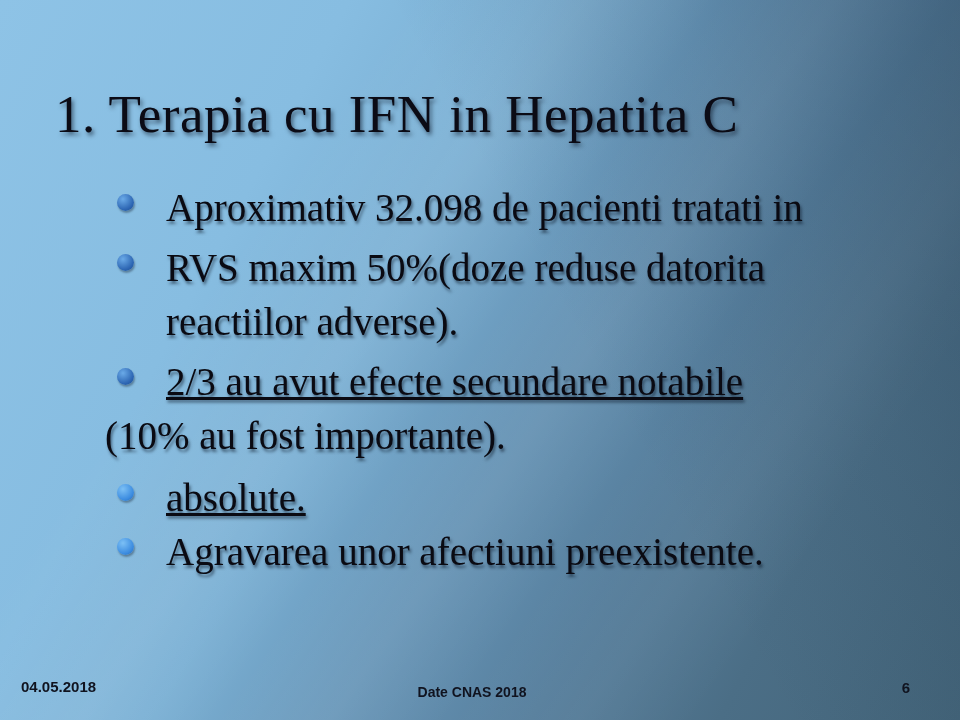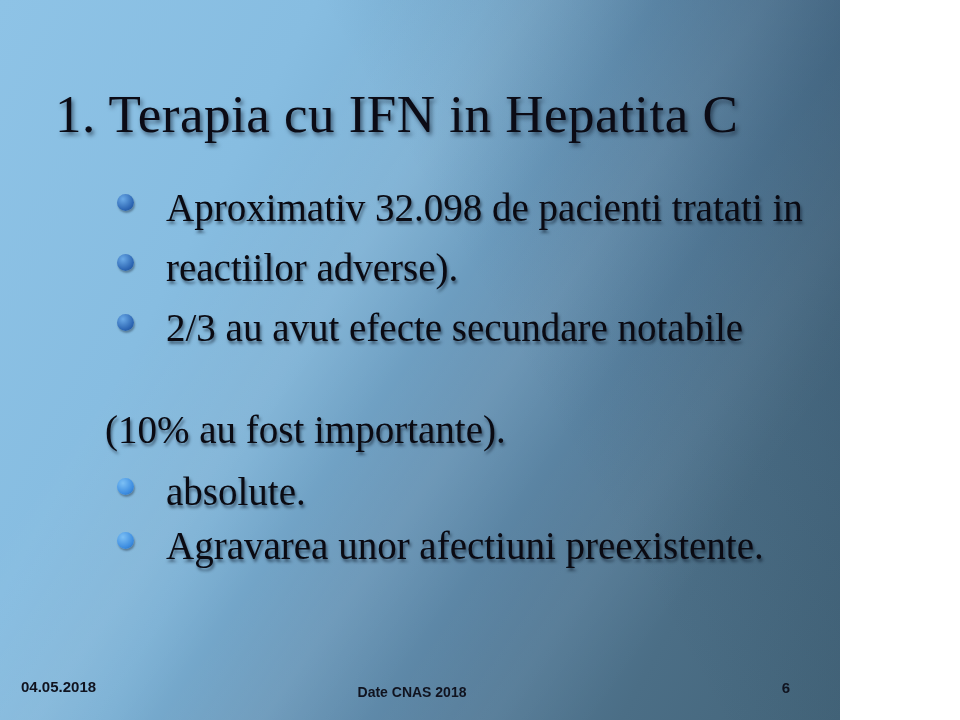--- a/index.html
+++ b/index.html
@@ -1,21 +1,21 @@
 <!DOCTYPE html>
 <html><head>
 <meta charset="utf-8">
 <style>
   html, body { margin: 0; padding: 0; }
   body {
     width: 960px; height: 720px; overflow: hidden;
     font-family: "Liberation Serif", serif;
   }
   .slide {
-    position: relative; width: 840px; height: 720px; overflow: hidden;
+    position: relative; width: 960px; height: 720px; overflow: hidden;
     background: linear-gradient(118deg,
       #8ec3e6 0%, #87bde1 26%, #7bb0d4 40%, #6795b7 54%,
       #577f9d 68%, #4b6e86 82%, #44657a 100%);
   }
   .bg-overlay {
     position: absolute; inset: 0; pointer-events: none;
     background:
       linear-gradient(241deg, rgba(26,50,74,0.30) 0%, rgba(26,50,74,0.12) 22%, rgba(26,50,74,0) 42%),
       linear-gradient(125deg, transparent 28%, rgba(255,255,255,0.07) 40%,
         transparent 49%, rgba(255,255,255,0.06) 57%, transparent 65%,
@@ -38,22 +38,22 @@
   .item .line { display: block; }
   .item .dot {
     position: absolute; left: 14px; top: 13px;
     width: 17px; height: 17px; border-radius: 50%;
     background: radial-gradient(circle at 35% 30%, #6aaae8, #2d66b3 65%, #1c4a8a);
     box-shadow: 1px 2px 2px rgba(5,15,30,0.35);
   }
   .item.alt .dot {
     background: radial-gradient(circle at 35% 30%, #7cc0f5, #3c8ce0 65%, #2161ae);
   }
-  .item.tight { margin-bottom: 0; }
-  .item.no-dot { padding-left: 2px; margin-bottom: 8px; margin-top: 48px; }
+  .item.tight { margin-bottom: 0; text-decoration: underline; }
+  .item.no-dot { padding-left: 2px; margin-bottom: 8px; }
   .footer {
     position: absolute; inset: 0; z-index: 5; pointer-events: none;
     font-family: "Liberation Sans", sans-serif; font-weight: bold;
     color: #10131f;
   }
   .footer-date  { position: absolute; left: 21px;  top: 678px; font-size: 15px; }
   .footer-center{ position: absolute; left: 0; right: 0; top: 684px; text-align: center;
                   font-size: 14px; transform: translateX(-8px); }
   .footer-page  { position: absolute; right: 50px; top: 679px; font-size: 15px; }
 </style>
@@ -67,20 +67,21 @@
 
   <div class="content">
 
     <div class="item">
       <span class="dot"></span>
       <span class="line">Aproximativ 32.098 de pacienti tratati in</span>
     </div>
 
     <div class="item">
       <span class="dot"></span>
+      <span class="line">RVS maxim 50%(doze reduse datorita</span>
       <span class="line">reactiilor adverse).</span>
     </div>
 
     <div class="item tight">
       <span class="dot"></span>
       <span class="line">2/3 au avut efecte secundare notabile</span>
     </div>
 
     <div class="item no-dot">
       <span class="line">(10% au fost importante).</span>

